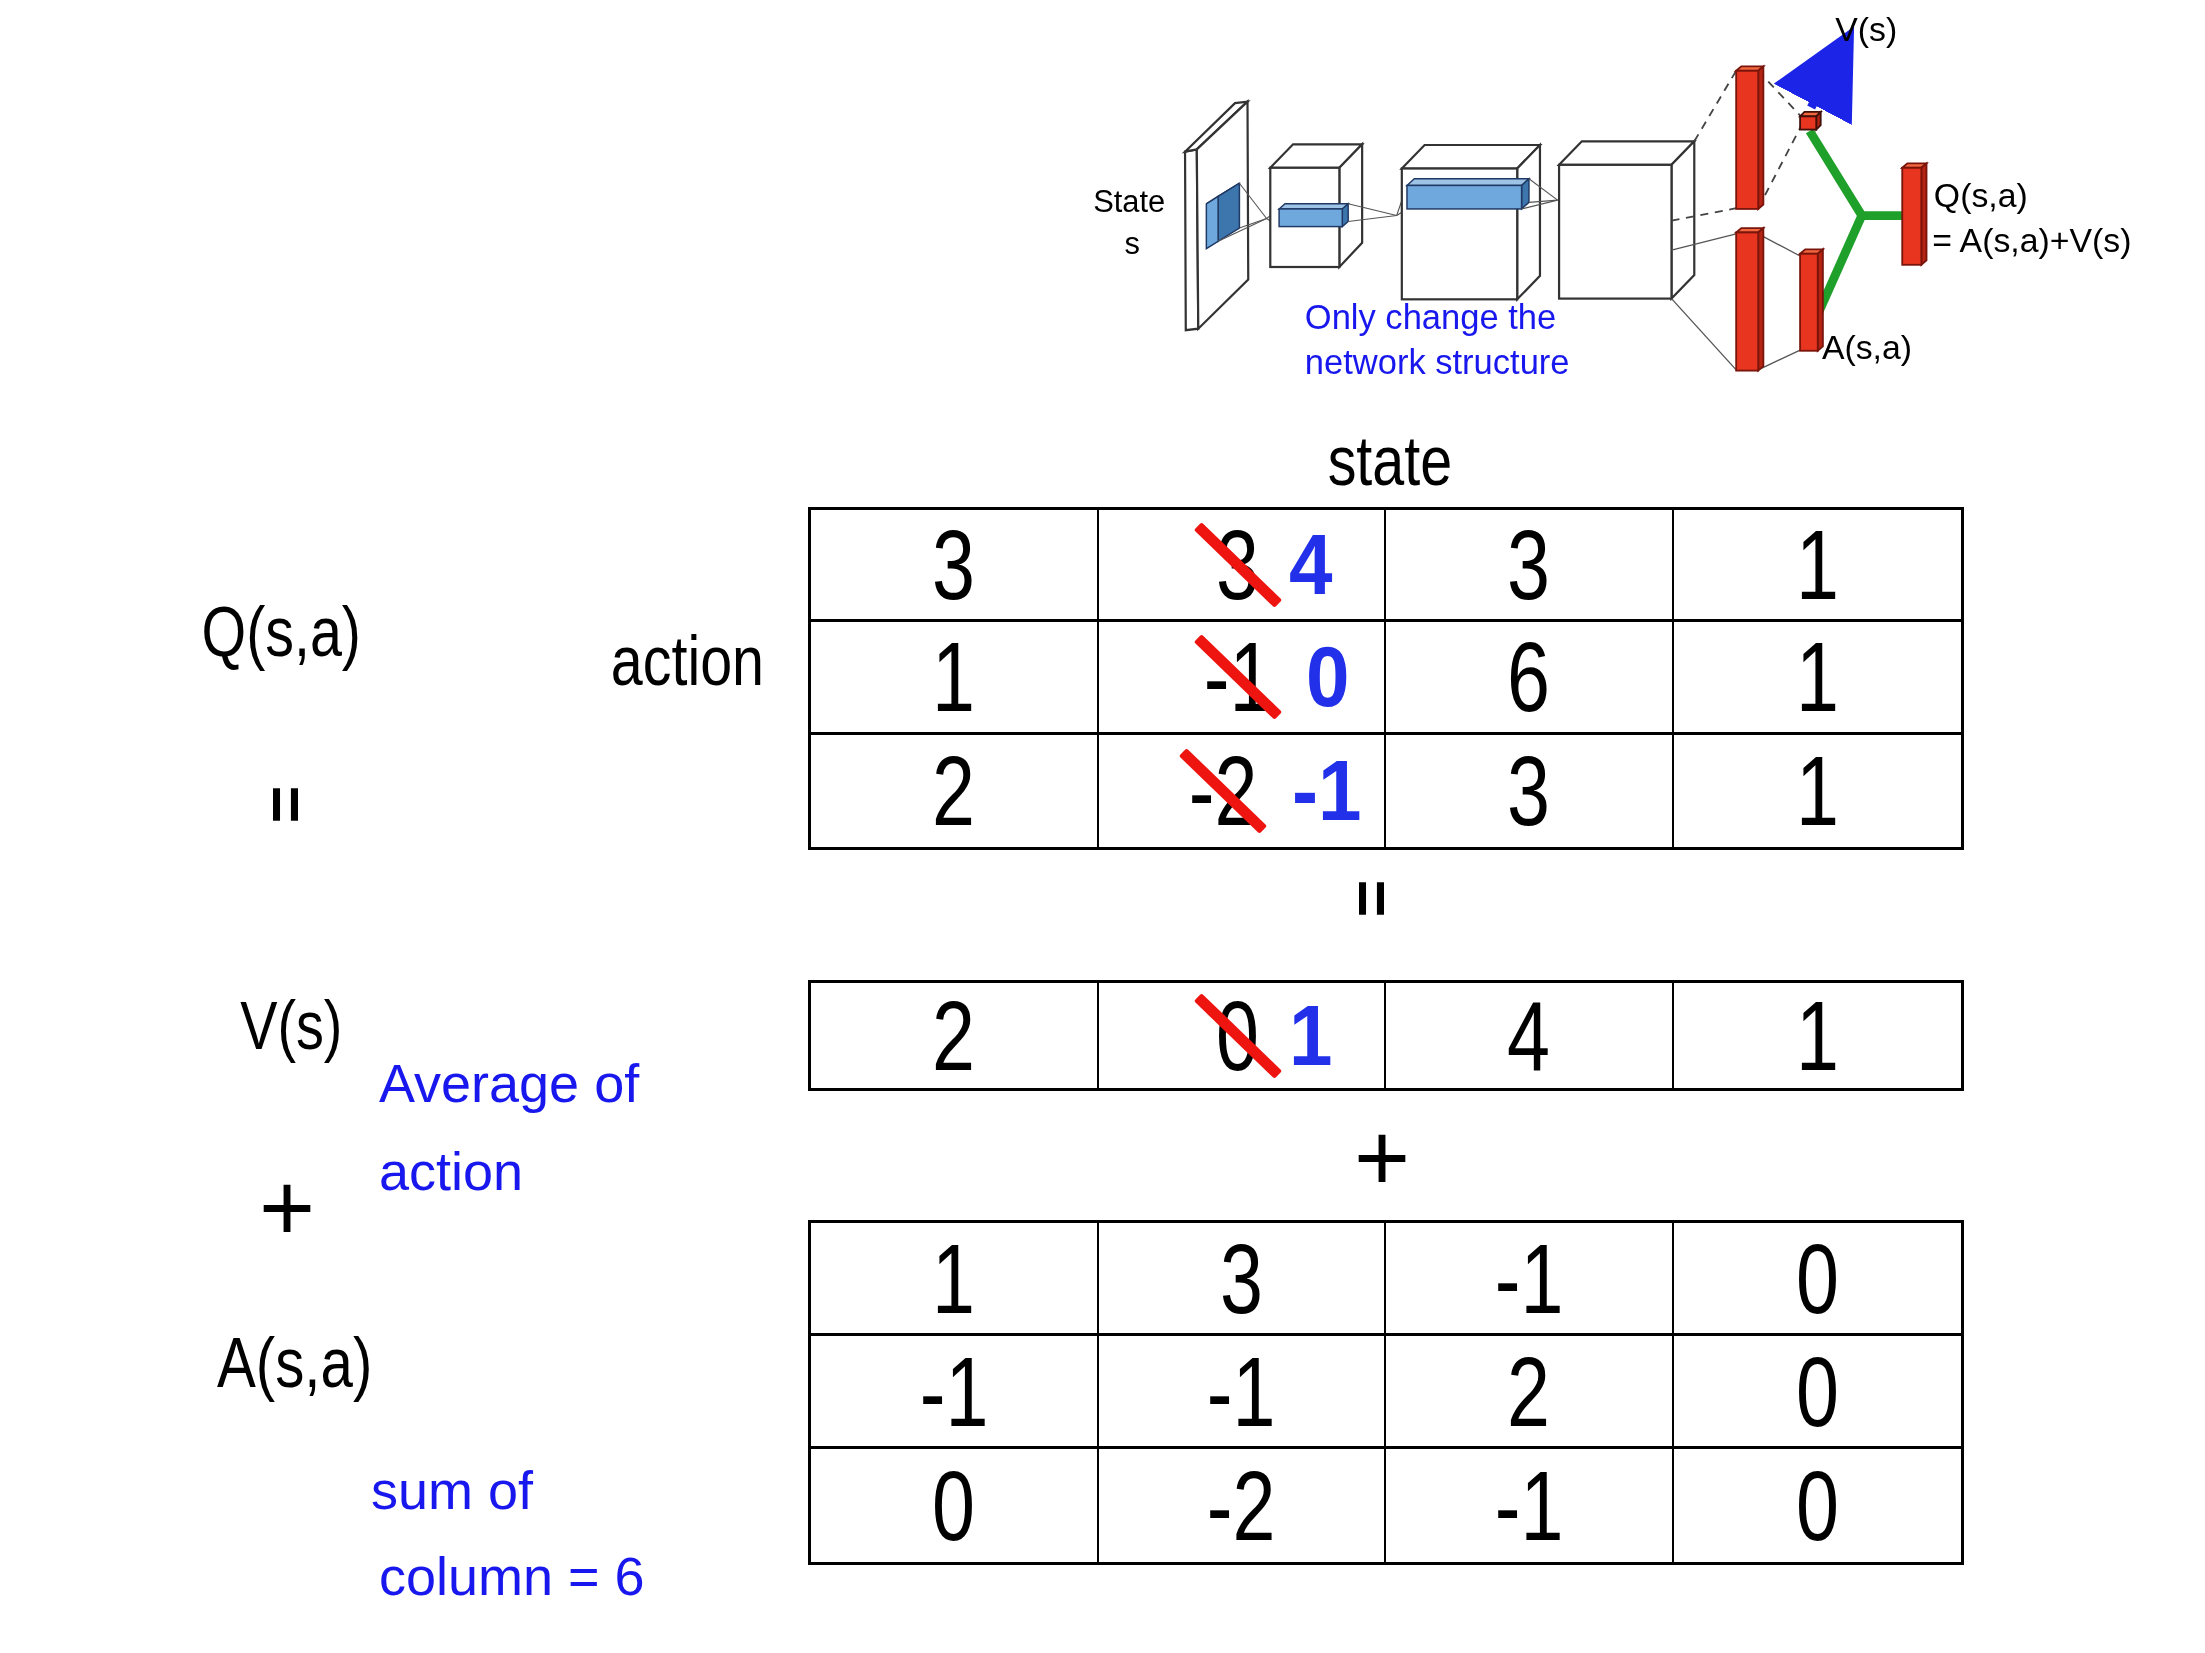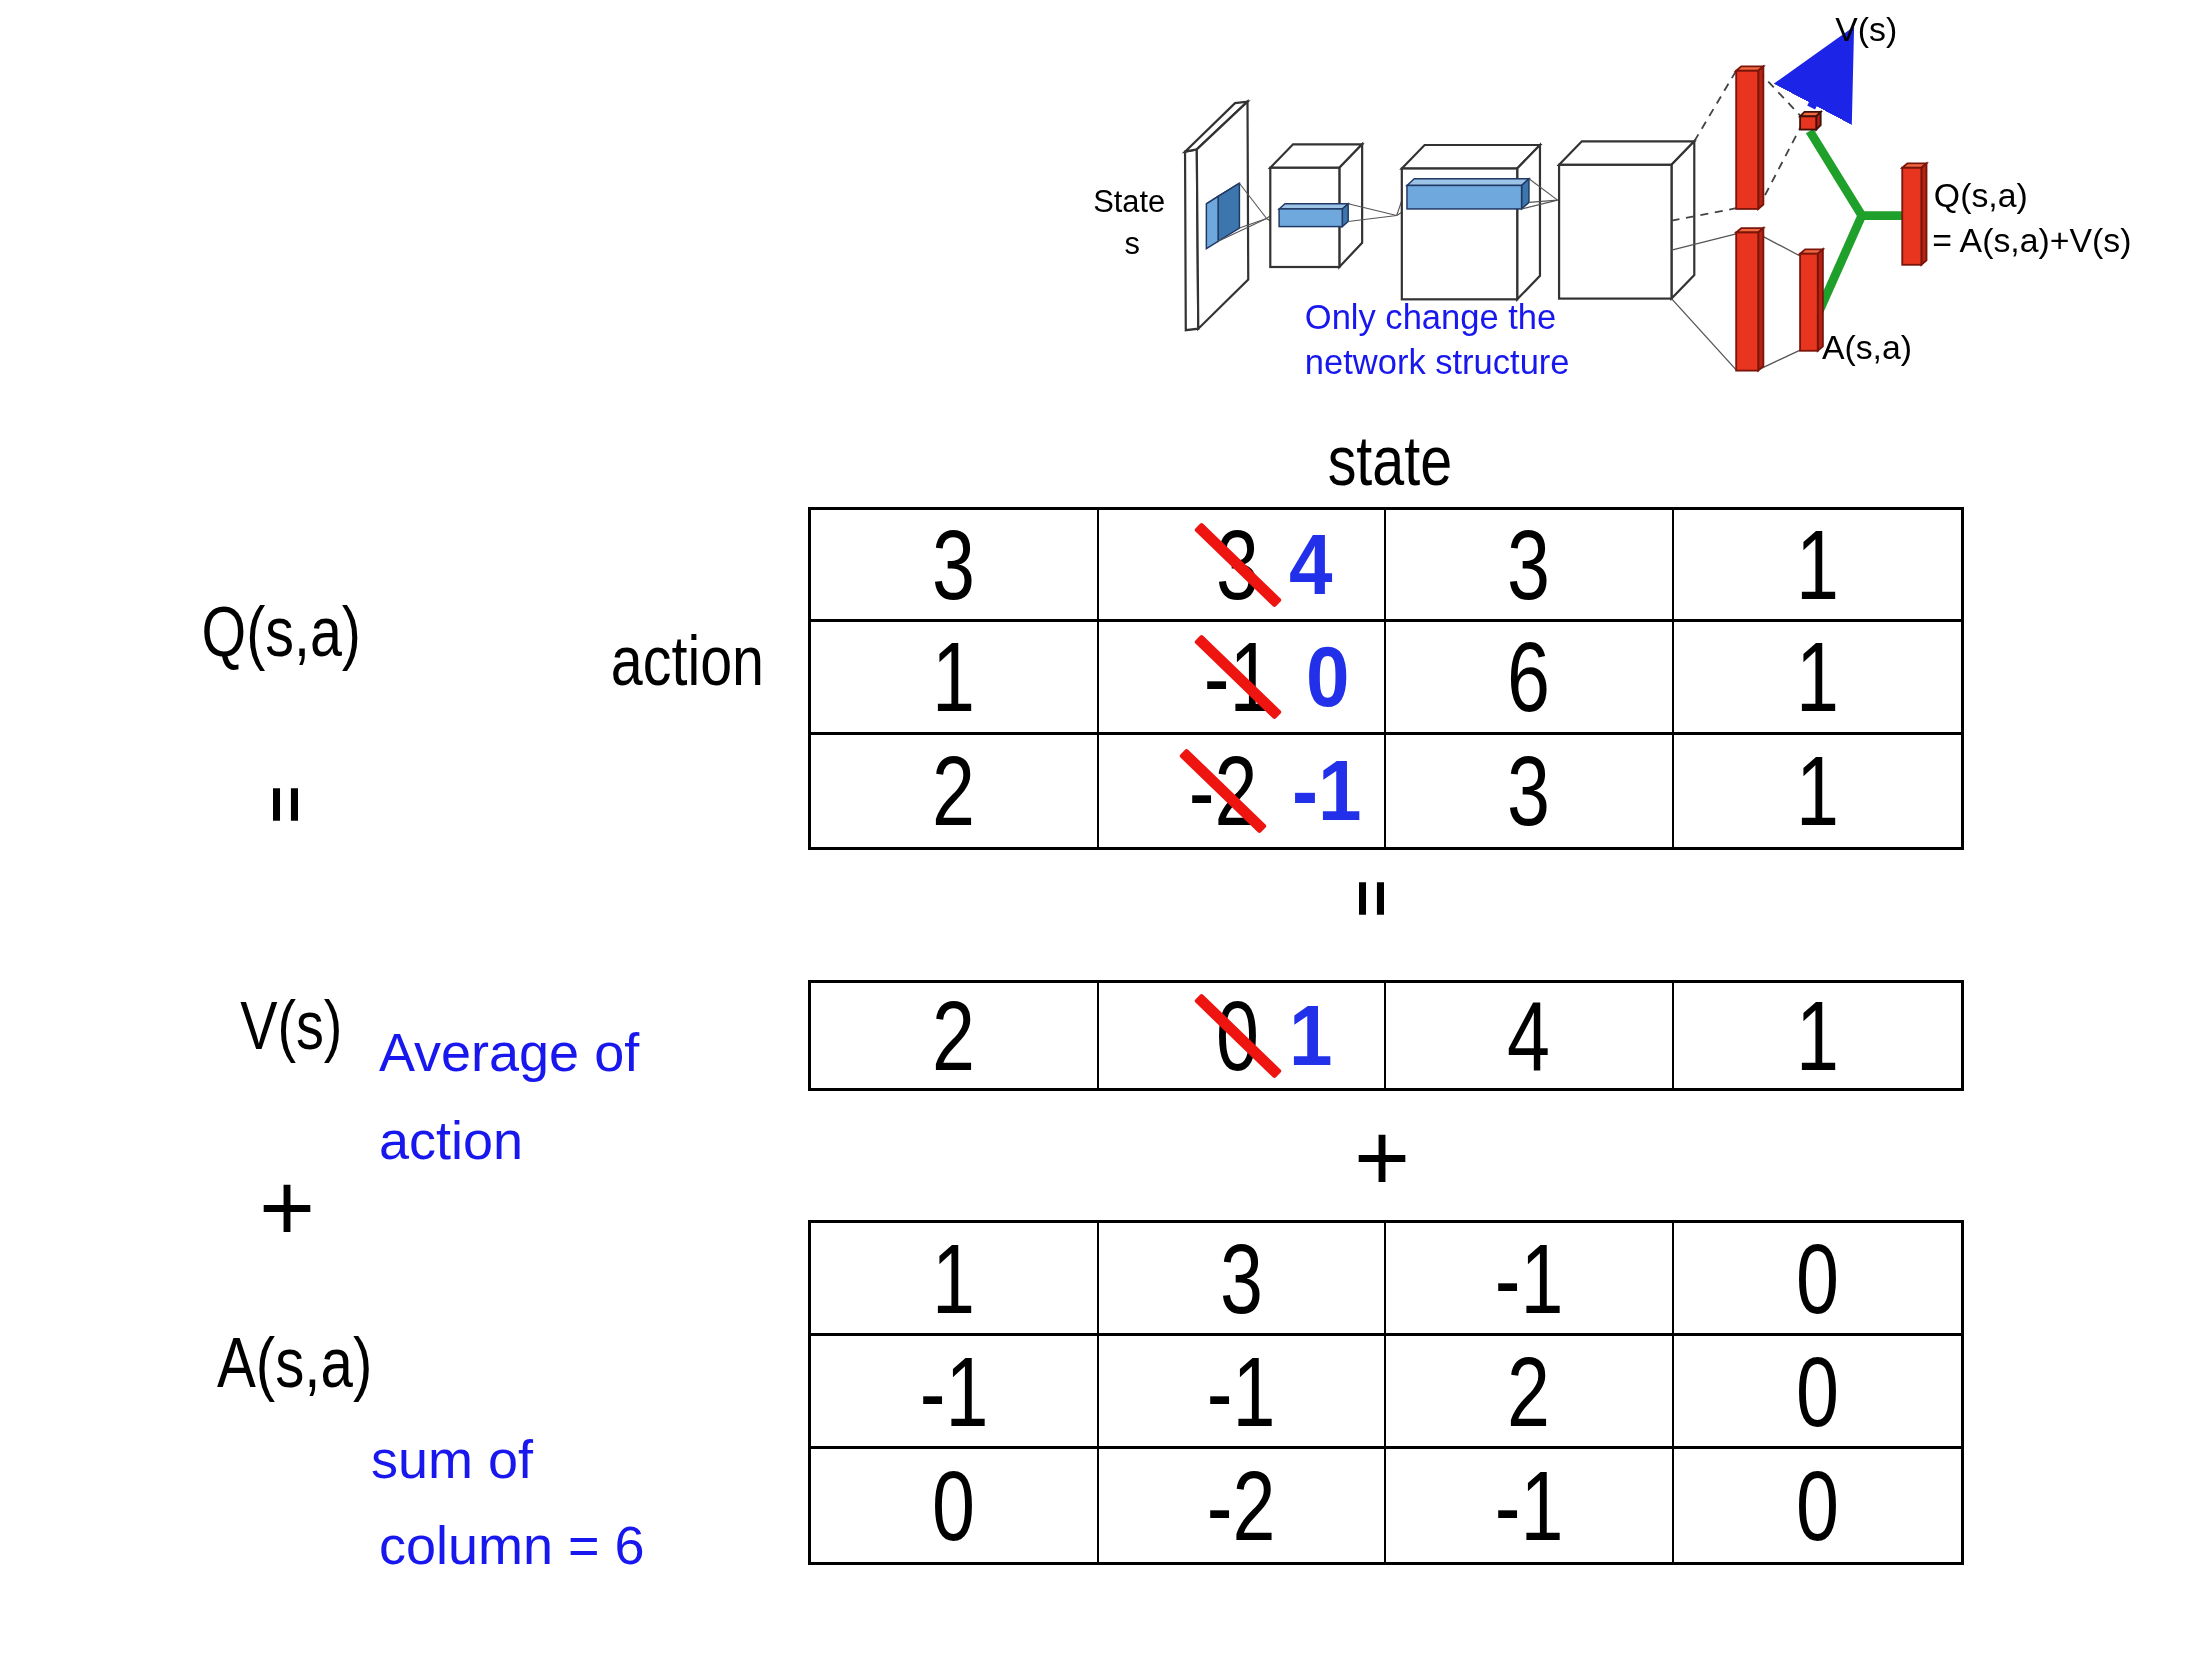--- a/index.html
+++ b/index.html
@@ -6,21 +6,21 @@
   .slide{
     position:relative;width:2205px;height:1654px;background:#ffffff;
     font-family:"Liberation Sans",sans-serif;color:#000;overflow:hidden;
   }
   .abs{position:absolute;}
   .cond{display:inline-block;transform:scaleX(.82);transform-origin:center;}
   .cond-l{display:inline-block;transform:scaleX(.84);transform-origin:0 50%;}
   .ctr{text-align:center;}
   .title{left:176px;top:163px;font-size:129px;line-height:1;white-space:nowrap;}
   .lbl{line-height:1;white-space:nowrap;}
-  .blue-note{color:var(--blue);font-size:54px;line-height:1.08;white-space:nowrap;}
+  .blue-note{color:var(--blue);font-size:54px;line-height:1.08;white-space:nowrap;margin-top:31px;}
   .rot-eq{display:flex;align-items:center;justify-content:center;
     font-size:65px;font-weight:700;line-height:1;}
   .rot-eq>span{display:inline-block;transform:rotate(90deg);}
   .plus{display:flex;align-items:center;justify-content:center;font-size:96px;line-height:1;}
   
   .dtable{position:absolute;display:grid;grid-template-columns:repeat(4,1fr);
     grid-auto-rows:1fr;border:3.7px solid #000;background:#fff;box-sizing:border-box;}
   .cell{display:flex;align-items:center;justify-content:center;
     border-right:2.2px solid #000;border-bottom:3.7px solid #000;position:relative;}
   .cell:nth-child(4n){border-right:none;}

